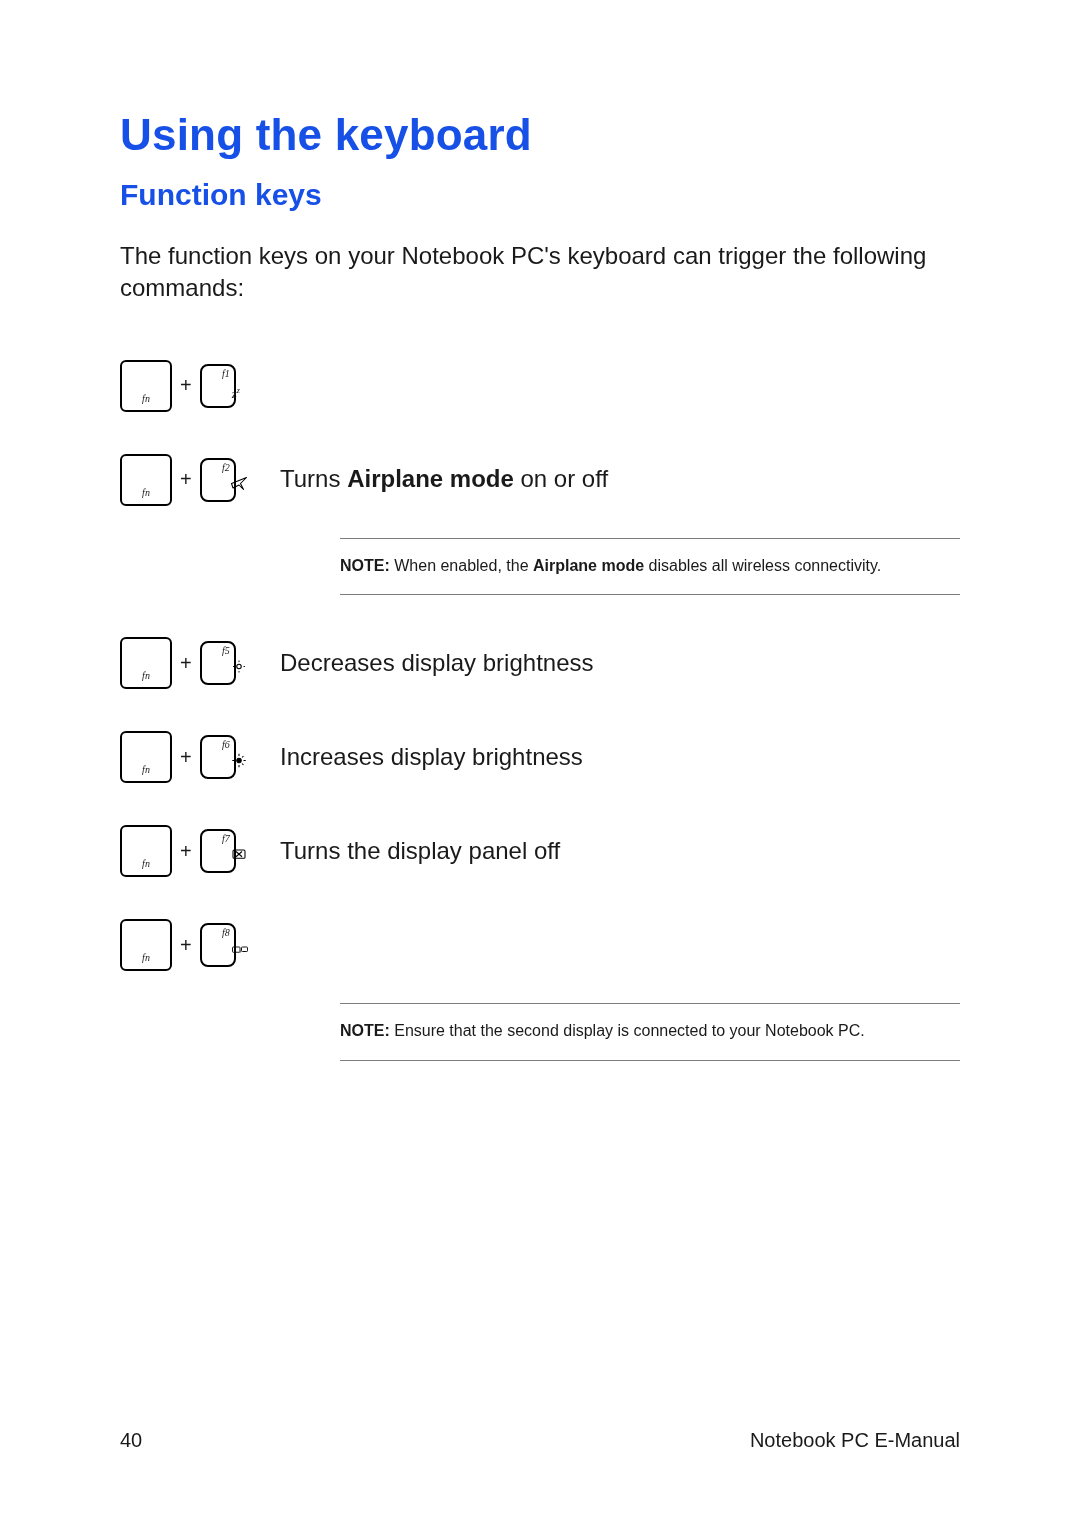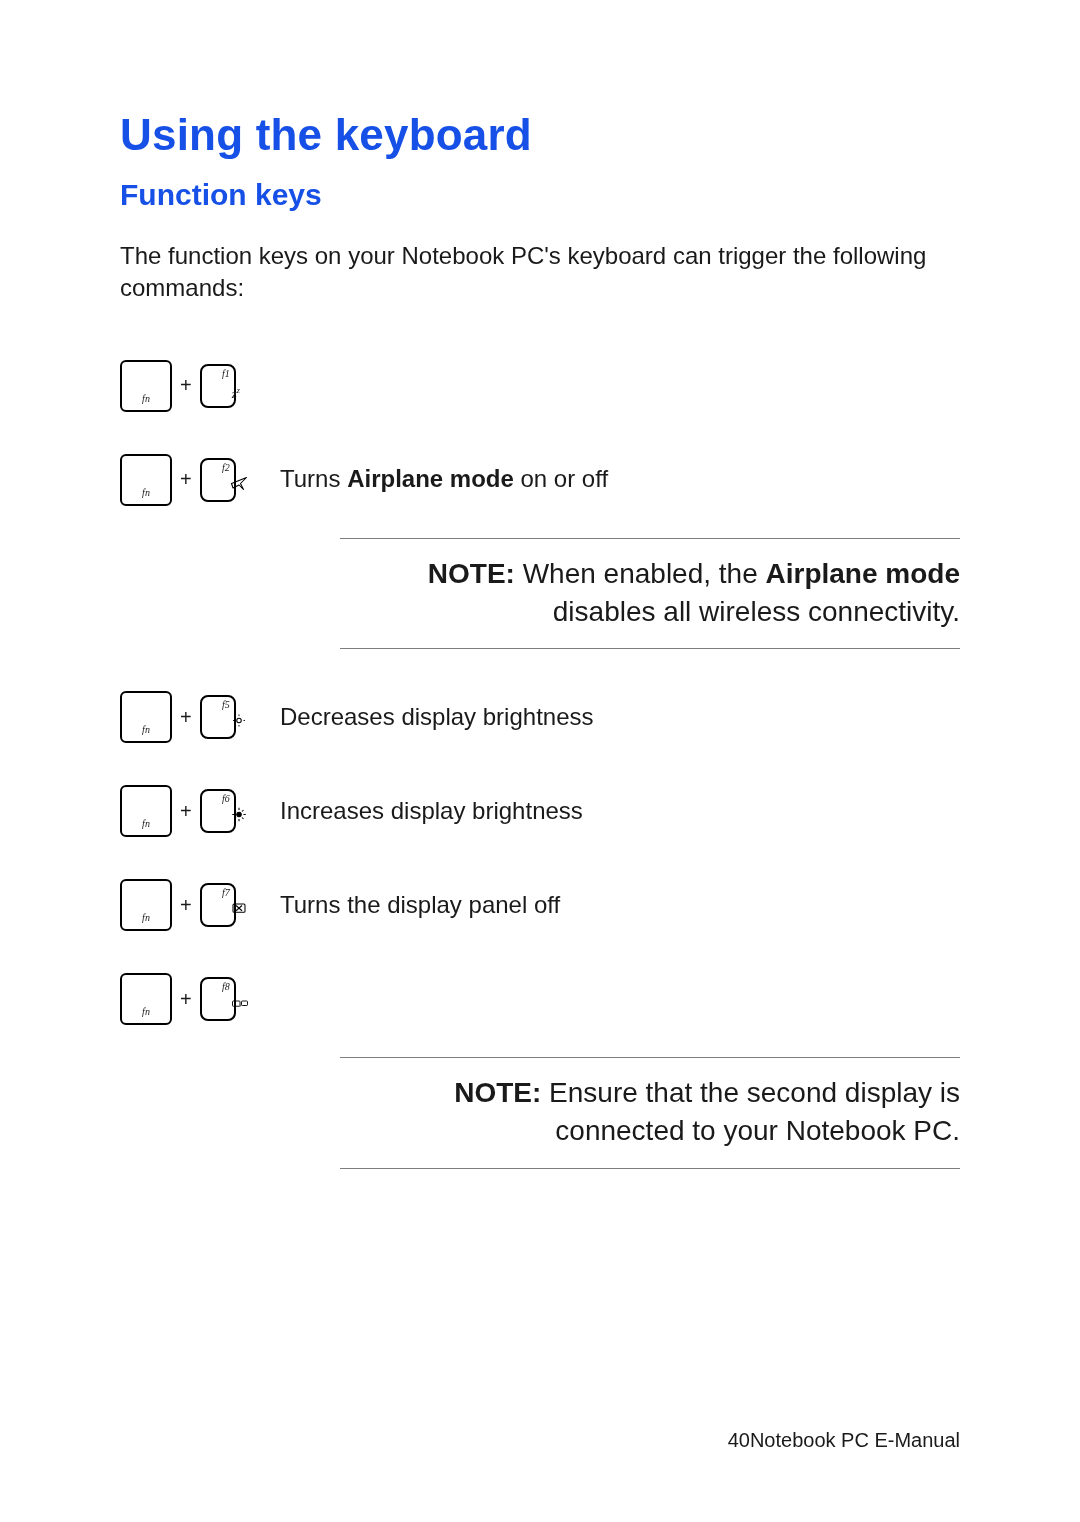--- a/index.html
+++ b/index.html
@@ -98,33 +98,32 @@
     margin-left: 220px;
     margin-right: 0;
     padding: 0;
   }
   .note-block hr {
     border: none;
     border-top: 1px solid #7d7d7d;
     margin: 0;
   }
   .note-text {
-    font-size: 28px;
+    font-size: 16px;
     line-height: 1.35;
     padding: 16px 0 18px 0;
-    text-align: right;
   }
   .note-text b { font-weight: 700; }
   .footer {
     position: absolute;
     left: 120px;
     right: 120px;
     bottom: 70px;
     display: flex;
-    justify-content: flex-end;
+    justify-content: space-between;
     font-size: 20px;
   }
   
   .g-text {
     font-size: 13px;
     font-style: italic;
     font-family: "Times New Roman", serif;
     line-height: 24px;
     text-align: left;
     padding-left: 2px;

